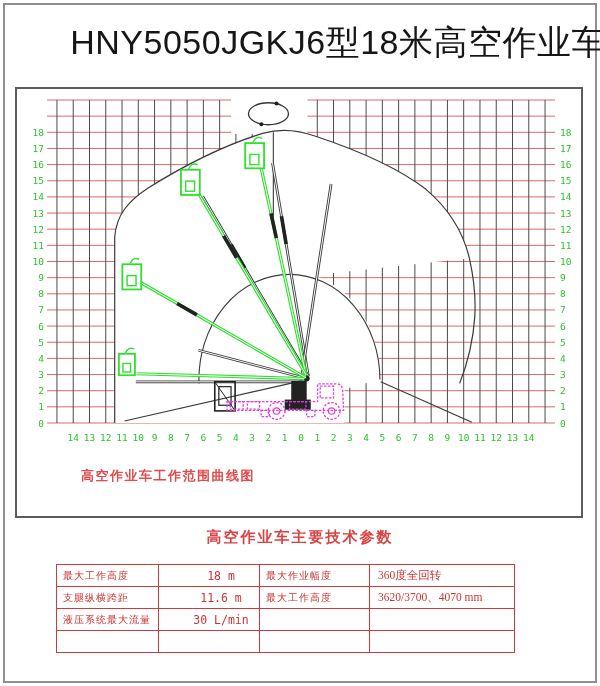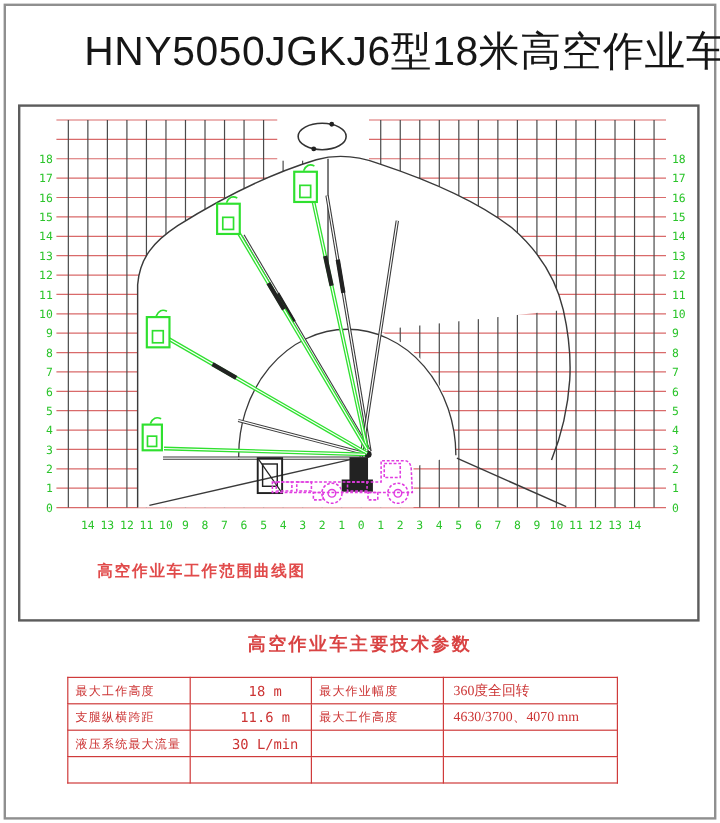--- a/index.html
+++ b/index.html
@@ -253,21 +253,21 @@
       <tr>
         <td class="lbl">最大工作高度</td>
         <td class="val">18 m</td>
         <td class="lbl">最大作业幅度</td>
         <td class="val4">360度全回转</td>
       </tr>
       <tr>
         <td class="lbl">支腿纵横跨距</td>
         <td class="val">11.6 m</td>
         <td class="lbl">最大工作高度</td>
-        <td class="val4">4630/3700、4070 mm</td>
+        <td class="val4">3620/3700、4070 mm</td>
       </tr>
       <tr>
         <td class="lbl">液压系统最大流量</td>
         <td class="val">30 L/min</td>
         <td class="lbl"></td>
         <td class="val4"></td>
       </tr>
       <tr>
         <td class="lbl"></td>
         <td class="val"></td>

